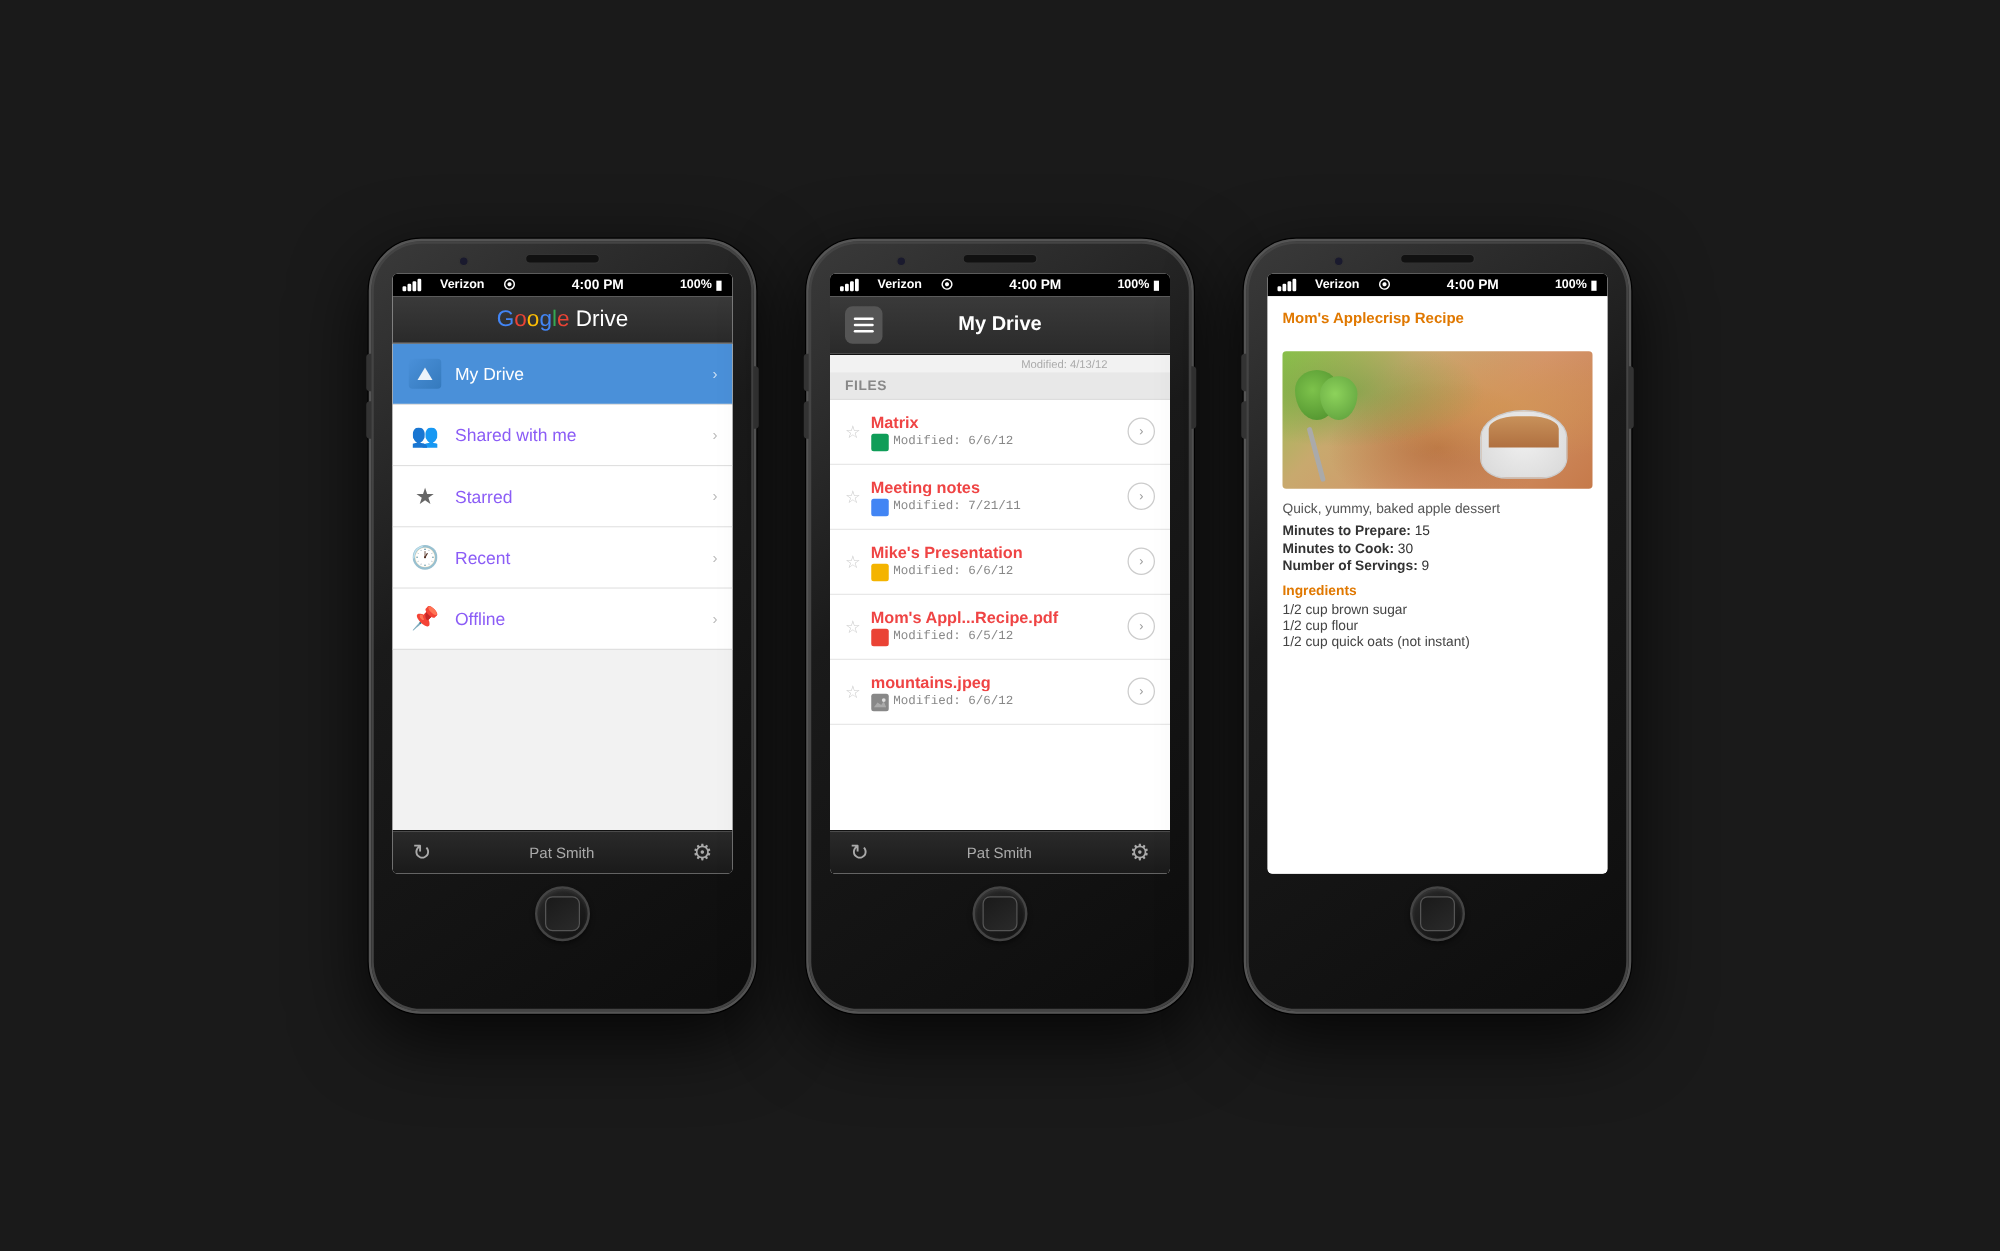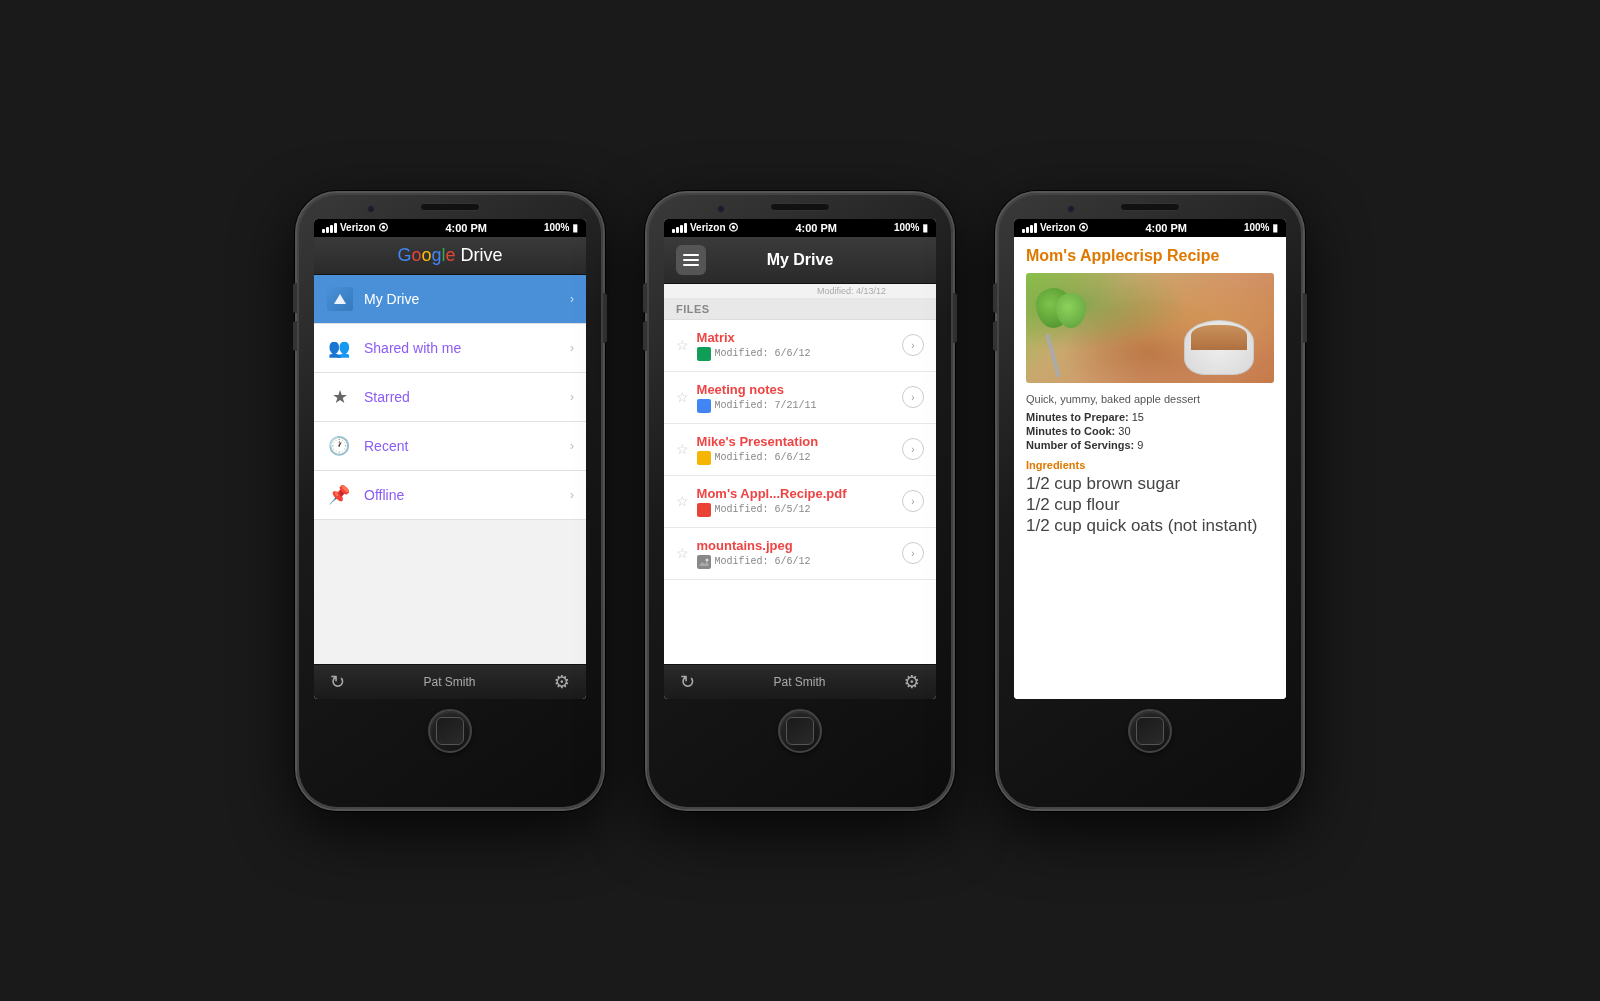--- a/index.html
+++ b/index.html
@@ -86,21 +86,21 @@
       color: #fff;
       display: flex;
       justify-content: space-between;
       align-items: center;
       padding: 2px 8px;
       font-size: 10px;
       font-weight: 600;
       min-height: 18px;
     }
 
-    .status-left { display: flex; align-items: center; gap: 3px; }
+    .status-left { display: flex; align-items: center; gap: 15px; }
     .status-center { font-size: 11px; font-weight: 600; }
     .status-right { display: flex; align-items: center; gap: 3px; font-size: 10px; }
 
     .signal-bars { display: flex; align-items: flex-end; gap: 1px; }
     .signal-bar {
       background: #fff;
       width: 3px;
       border-radius: 1px;
     }
 
@@ -392,24 +392,24 @@
     }
 
     .doc-content {
       flex: 1;
       background: #fff;
       overflow-y: auto;
       padding: 10px 12px;
     }
 
     .recipe-title {
-      font-size: 16px;
+      font-size: 12px;
       font-weight: 700;
       color: #e07800;
-      margin-bottom: 8px;
+      margin-bottom: 20px;
     }
 
     .recipe-image {
       width: 100%;
       height: 110px;
       background: linear-gradient(135deg, #8bc34a 0%, #c8a96e 30%, #d4956a 60%, #c67a4a 100%);
       border-radius: 3px;
       margin-bottom: 10px;
       position: relative;
       overflow: hidden;
@@ -493,21 +493,21 @@
 
     .recipe-section-title {
       font-size: 11px;
       font-weight: 600;
       color: #e07800;
       margin-top: 8px;
       margin-bottom: 3px;
     }
 
     .recipe-ingredient {
-      font-size: 17px;
+      font-size: 11px;
       color: #444;
       margin-bottom: 1px;
     }
 
     
     .phone-side-button {
       position: absolute;
       right: -4px;
       width: 4px;
       height: 50px;

